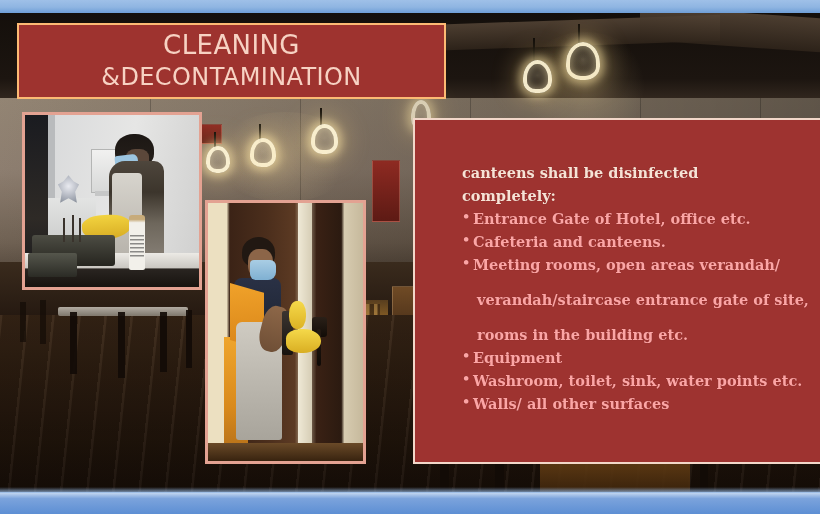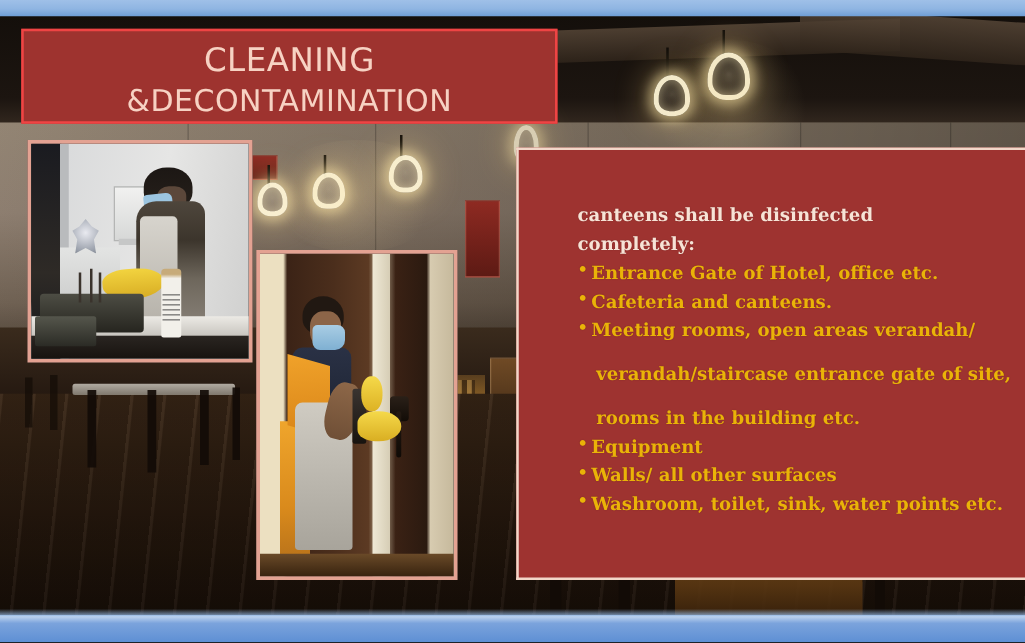--- a/index.html
+++ b/index.html
@@ -155,27 +155,27 @@
       rgba(40,25,12,.8) 4px, rgba(40,25,12,.8) 8px);
     opacity: .7;
   }
 
   
   .title-box {
     position: absolute;
     left: 17px; top: 23px;
     width: 429px; height: 76px;
     background: #9e332f;
-    border: 2px solid #ef4444;
+    border: 2px solid #fdba74;
     box-sizing: border-box;
     z-index: 25;
     display: flex;
     flex-direction: column;
     align-items: center;
-    justify-content: flex-end;
+    justify-content: center;
   }
   .title-line {
     color: #f7d2c3;
     font-family: "DejaVu Sans", sans-serif;
     font-size: 26px;
     font-weight: 400;
     letter-spacing: .4px;
     line-height: 1.28;
     text-align: center;
     white-space: nowrap;
@@ -204,21 +204,21 @@
     margin: 0 0 1px 0;
     text-shadow: 0 0 1px rgba(0,0,0,.25);
   }
   ul.panel-list {
     list-style: none;
     margin: 0;
     padding: 0;
   }
   ul.panel-list li {
     position: relative;
-    color: #eab308;
+    color: #fca5a5;
     font-family: "DejaVu Serif", serif;
     font-weight: bold;
     font-size: 14.5px;
     line-height: 1.52;
     padding-left: 11px;
     margin-bottom: 1px;
     text-shadow: 0 0 1px rgba(0,0,0,.25);
   }
   ul.panel-list li::before {
     content: "\2022";
@@ -512,24 +512,24 @@
       </li>
       <li>
         <span>Meeting rooms, open areas  verandah/</span>
         <span class="cont">verandah/staircase  entrance  gate of site,</span>
         <span class="cont">rooms in the  building etc.</span>
       </li>
       <li>
         <span>Equipment</span>
       </li>
       <li>
-        <span>Walls/ all other surfaces</span>
+        <span>Washroom, toilet, sink, water points etc.</span>
       </li>
       <li>
-        <span>Washroom, toilet, sink, water points etc.</span>
+        <span>Walls/ all other surfaces</span>
       </li>
     </ul>
   </div>
 
   <div class="photo photo-1">
     <div class="p1-wall"></div>
     <div class="p1-dark-left"></div>
     <div class="p1-doorframe"></div>
     <div class="p1-heater">
       <div class="p1-heater-knob"></div>

